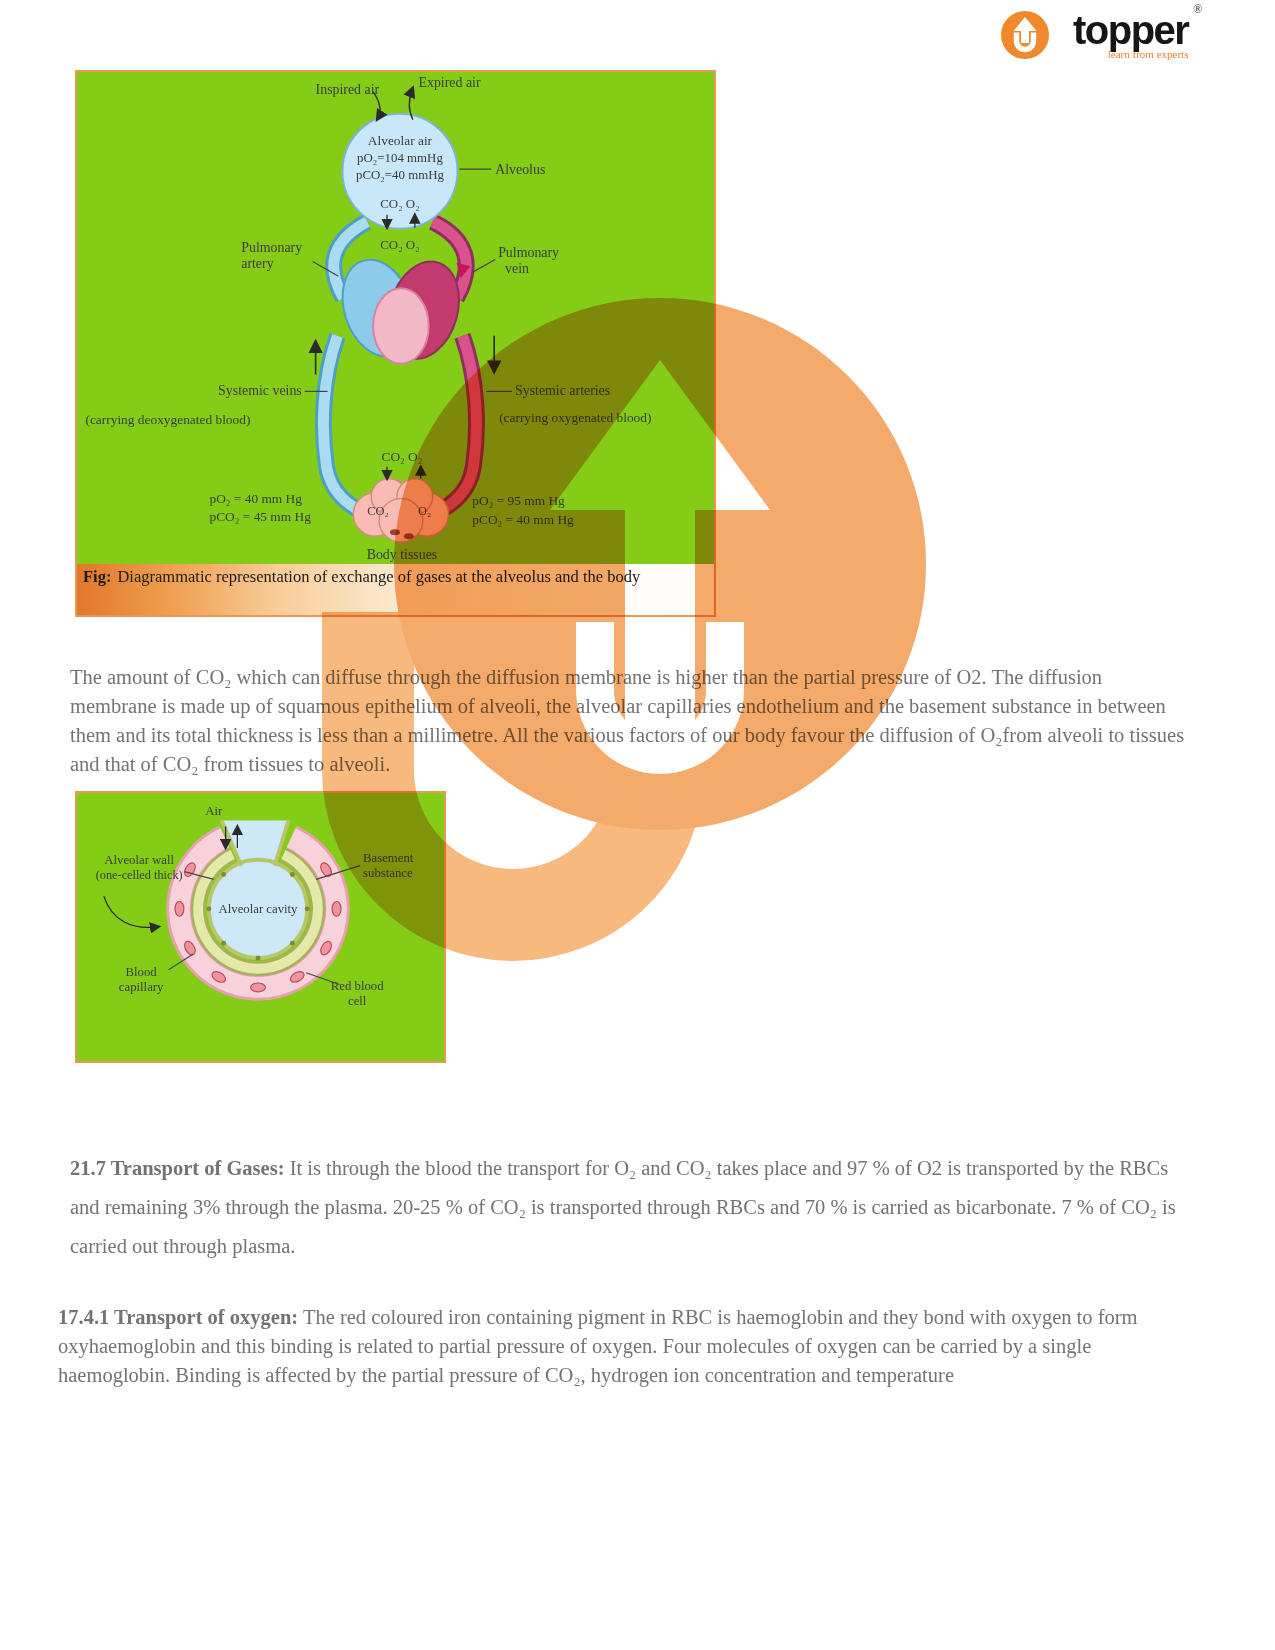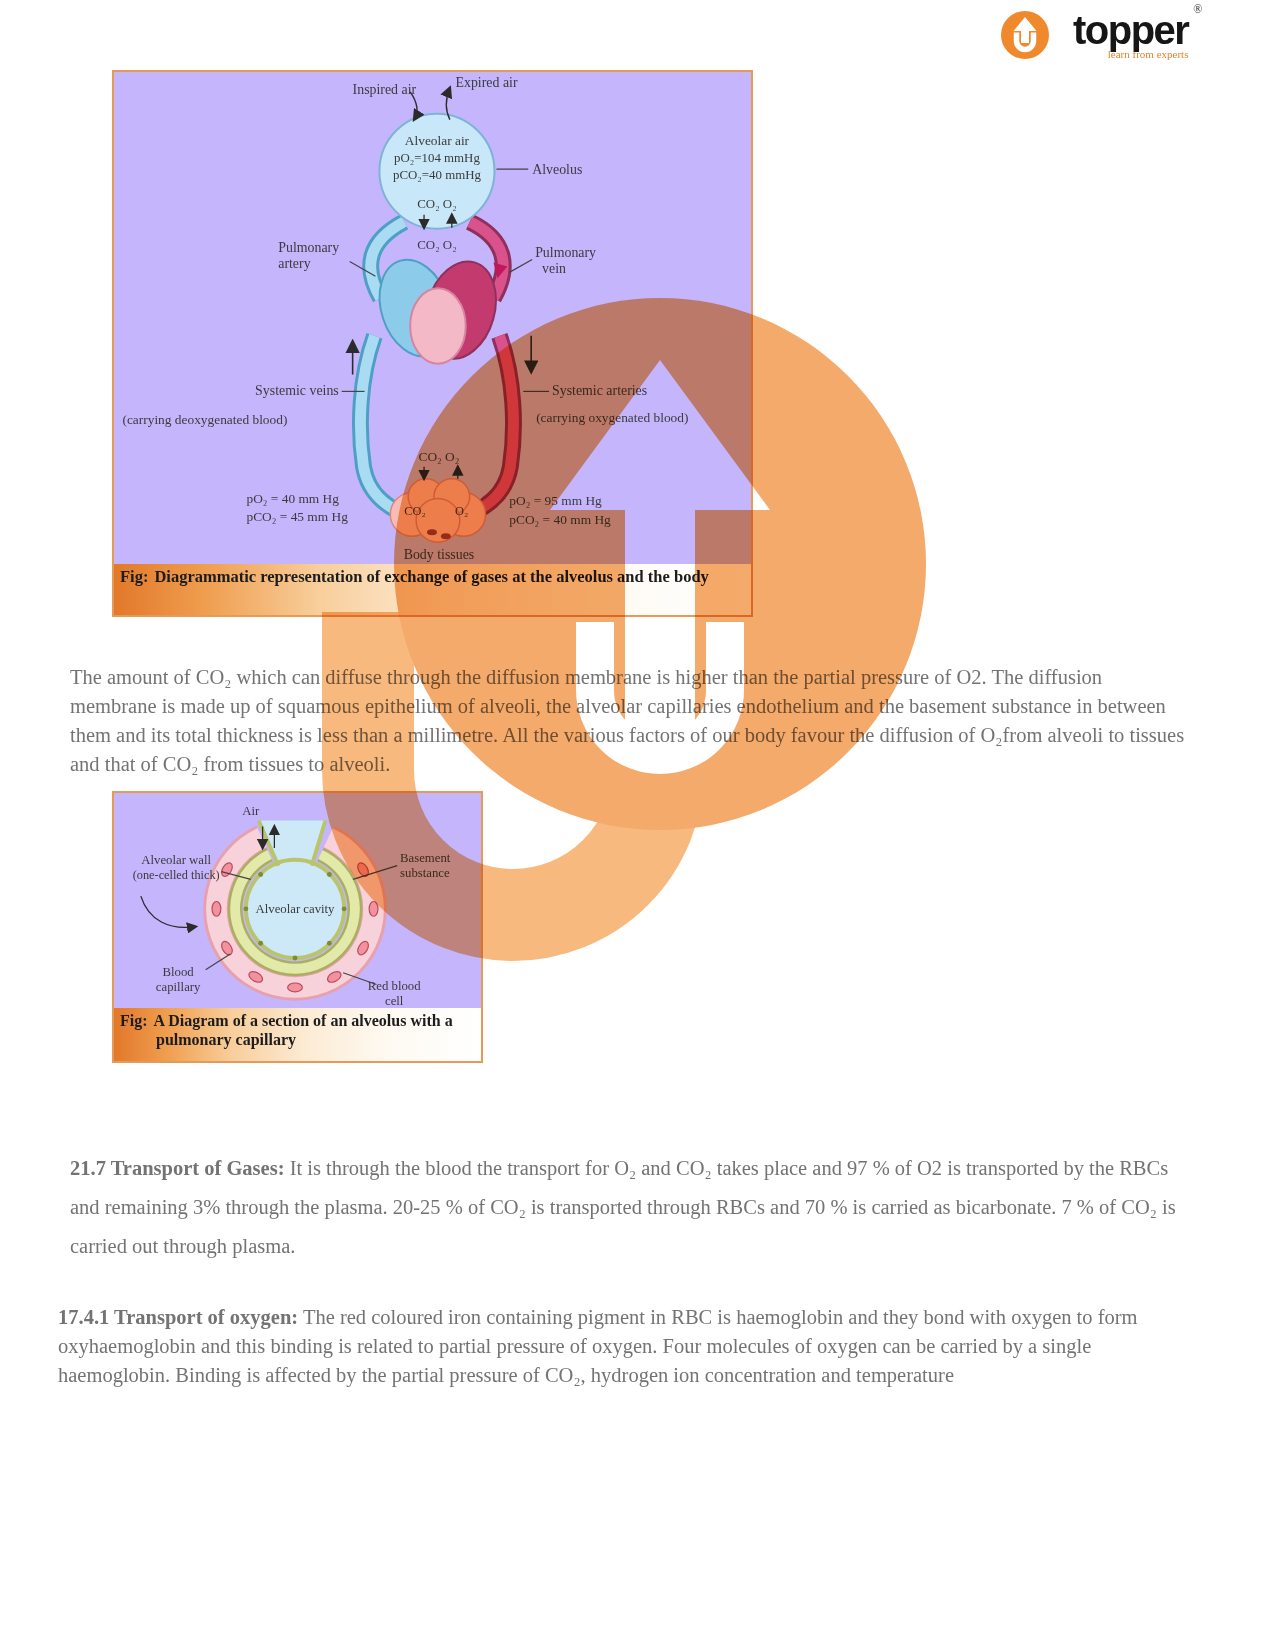--- a/index.html
+++ b/index.html
@@ -18,30 +18,30 @@
   .logo-icon { width:50px; height:50px; flex:0 0 auto; }
   .logo-right { margin-left:23px; position:relative; }
   .logo-word-row { position:relative; display:inline-block; }
   .logo-word { font-family:"Liberation Sans", sans-serif; font-weight:700; font-size:40px;
     letter-spacing:-1.5px; color:#161616; line-height:1.0; }
   .logo-reg { position:absolute; top:-8px; right:-14px; font-size:12px; color:#333; }
   .logo-tagline { font-size:11px; color:#E8822C; text-align:right; margin-top:-2px;
     font-family:"Liberation Serif", serif; }
 
   
-  .figure-box { position:absolute; background:#c4b5fd; border:2px solid #E59B55; z-index:2;margin-left:37px; }
+  .figure-box { position:absolute; background:#84cc16; border:2px solid #E59B55; z-index:2; }
   #fig1-box { left:75px; top:70px; width:637px; height:543px; }
   #fig2-box { left:75px; top:791px; width:367px; height:268px; }
   .fig-svg { display:block; }
   svg text { font-family:"Liberation Serif", serif; fill:#3b3b3b; }
   .t14 { font-size:14px; } .t13 { font-size:13px; } .t135 { font-size:13.5px; } .t125 { font-size:12.5px; }
 
   .cap { position:absolute; left:0; right:0; bottom:0; padding:3px 6px 4px 6px;
     background:linear-gradient(90deg,#E2782A 0%, #EF9D4E 14%, #F8CE9B 32%, #FCEBD4 52%, #FEFAF2 75%, #FFFFFF 100%);
-    font-weight:700; color:#1c1c1c; }
+    font-weight:400; color:#1c1c1c; }
   #fig1-box .cap { height:44px; font-size:16.5px; line-height:19px; }
   #fig2-box .cap { height:46px; font-size:16px; line-height:19px; }
   .cap b { margin-right:6px; }
   .cap-indent { margin-left:36px; }
 
   
   .para { position:absolute; font-size:20.5px; line-height:29px; color:#737373; z-index:2; }
   #para1 { left:70px; top:642px; width:1118px; }
   #sec1  { left:70px; top:1128px; width:1128px; line-height:39px; }
   #sec2  { left:58px; top:1282px; width:1118px; }
@@ -229,23 +229,19 @@
       <text x="62" y="88" text-anchor="middle" class="t125">(one-celled thick)</text>
       <text x="290" y="70" class="t13">Basement</text>
       <text x="290" y="86" class="t13">substance</text>
       <text x="183" y="122" text-anchor="middle" class="t13">Alveolar cavity</text>
       <text x="64" y="186" text-anchor="middle" class="t13">Blood</text>
       <text x="64" y="202" text-anchor="middle" class="t13">capillary</text>
       <text x="284" y="201" text-anchor="middle" class="t13">Red blood</text>
       <text x="284" y="216" text-anchor="middle" class="t13">cell</text>
     </svg>
 
-    <div class="cap">
-      <div><b>Fig:</b><span>A Diagram of a section of an alveolus with a</span></div>
-      <div class="cap-indent"><span>pulmonary capillary</span></div>
-    </div>
   </div>
 
   <p class="para" id="sec1"><b>21.7 Transport of Gases:</b><span> It is through the blood the transport for O₂ and CO₂ takes place and 97 % of O2 is transported by the RBCs and remaining 3% through the plasma. 20-25 % of CO₂ is transported through RBCs and 70 % is carried as bicarbonate.  7 % of CO₂ is carried out through plasma.</span></p>
 
   <p class="para" id="sec2"><b>17.4.1 Transport of oxygen:</b><span> The red coloured iron containing pigment in RBC is haemoglobin and they bond with oxygen to form oxyhaemoglobin and this binding is related to partial pressure of oxygen. Four molecules of oxygen can be carried by a single haemoglobin. Binding is affected by the partial pressure of CO₂, hydrogen ion concentration and temperature</span></p>
 
 </div>
 
 </body></html>

